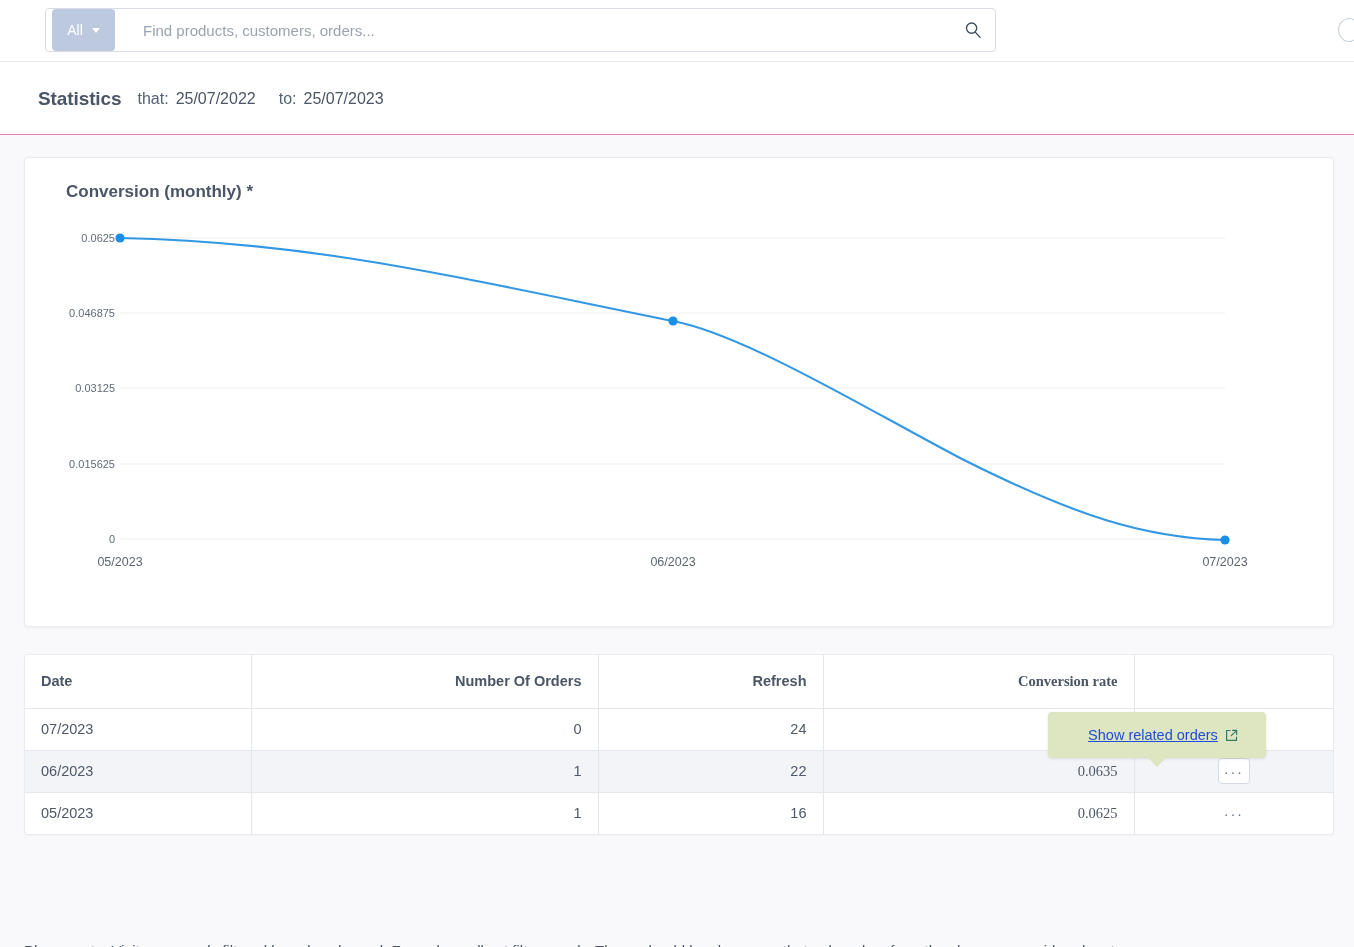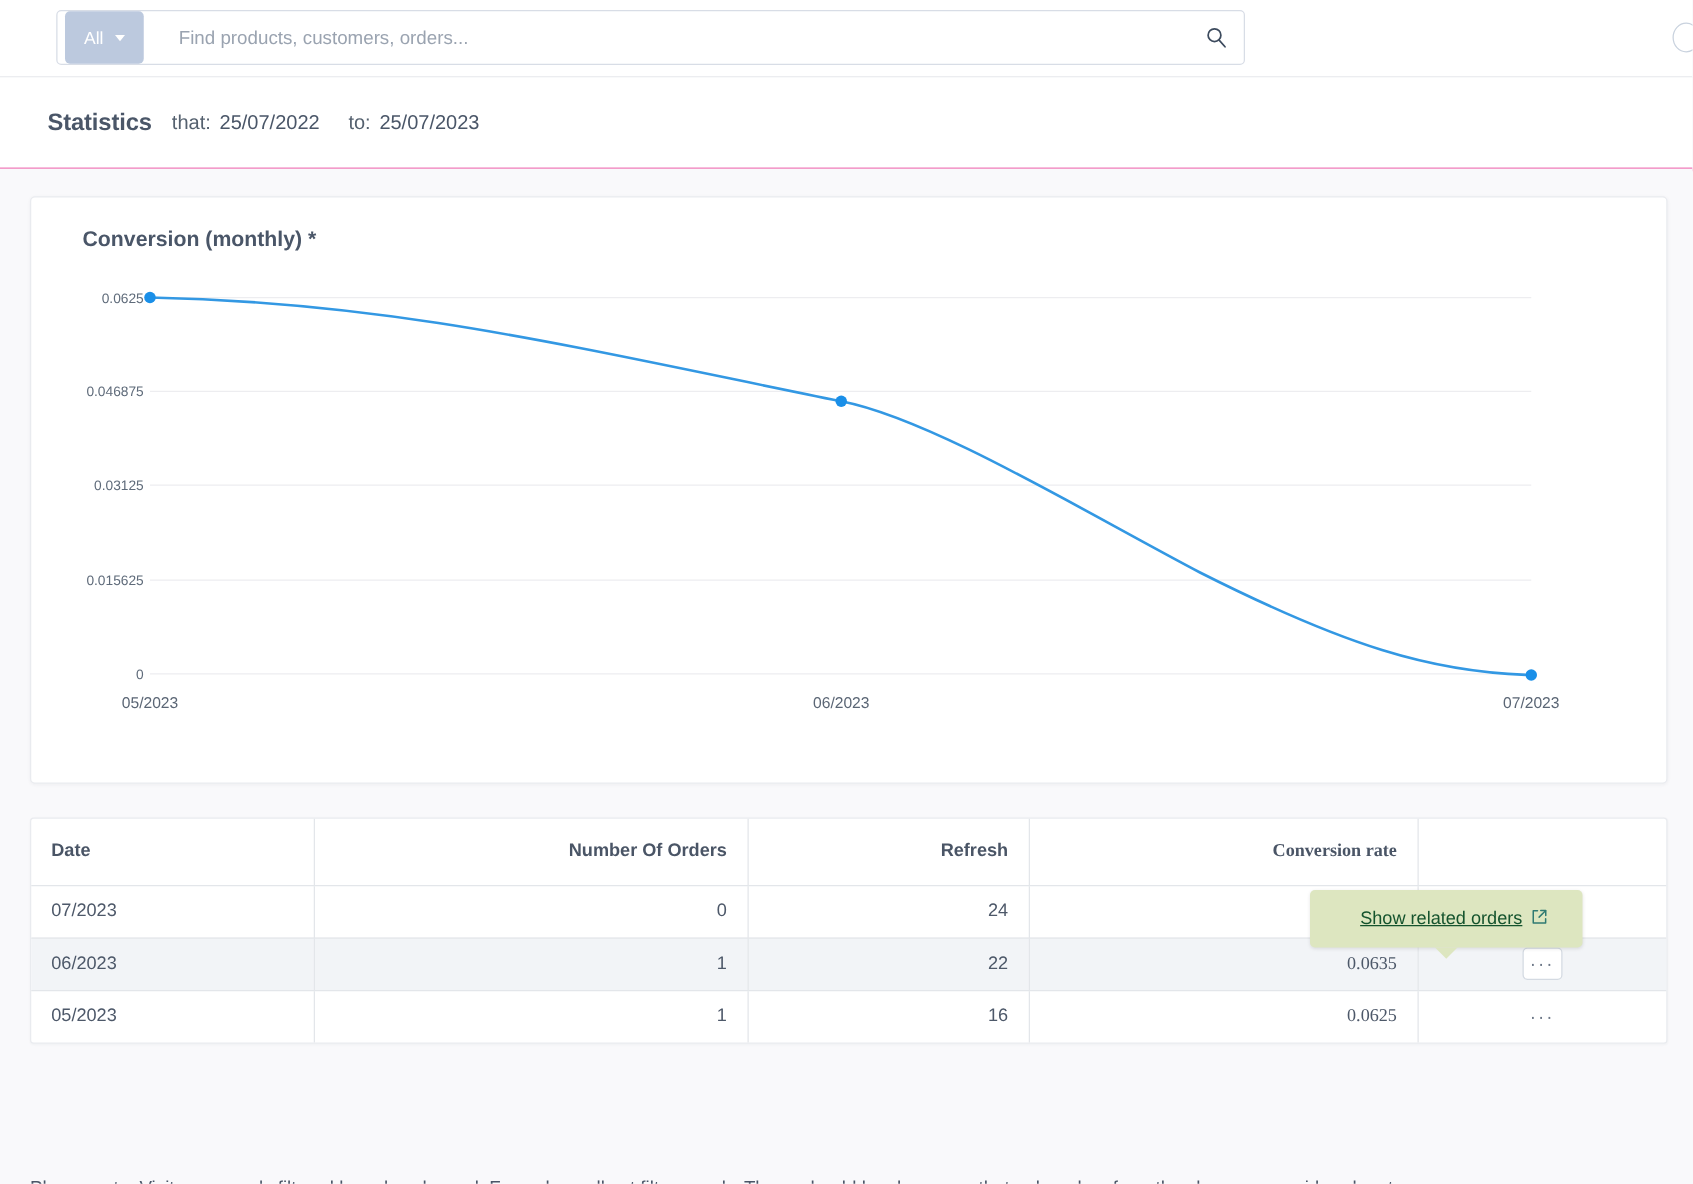--- a/index.html
+++ b/index.html
@@ -243,24 +243,25 @@
     content: "";
     position: absolute;
     left: 50%; bottom: -9px;
     margin-left: -9px;
     width: 0; height: 0;
     border-left: 9px solid transparent;
     border-right: 9px solid transparent;
     border-top: 9px solid #dde6c0;
   }
   .popover a {
-    color: #14532d;
+    color: #1d4ed8;
     font-size: 14.5px;
     text-decoration: underline;
     display: inline-flex;
+    align-items: center;
     gap: 7px;
     margin-left: 12px;
   }
 
   .note {
     position: absolute;
     left: 24px;
     top: 805px;
     width: 1290px;
     font-size: 15px;

